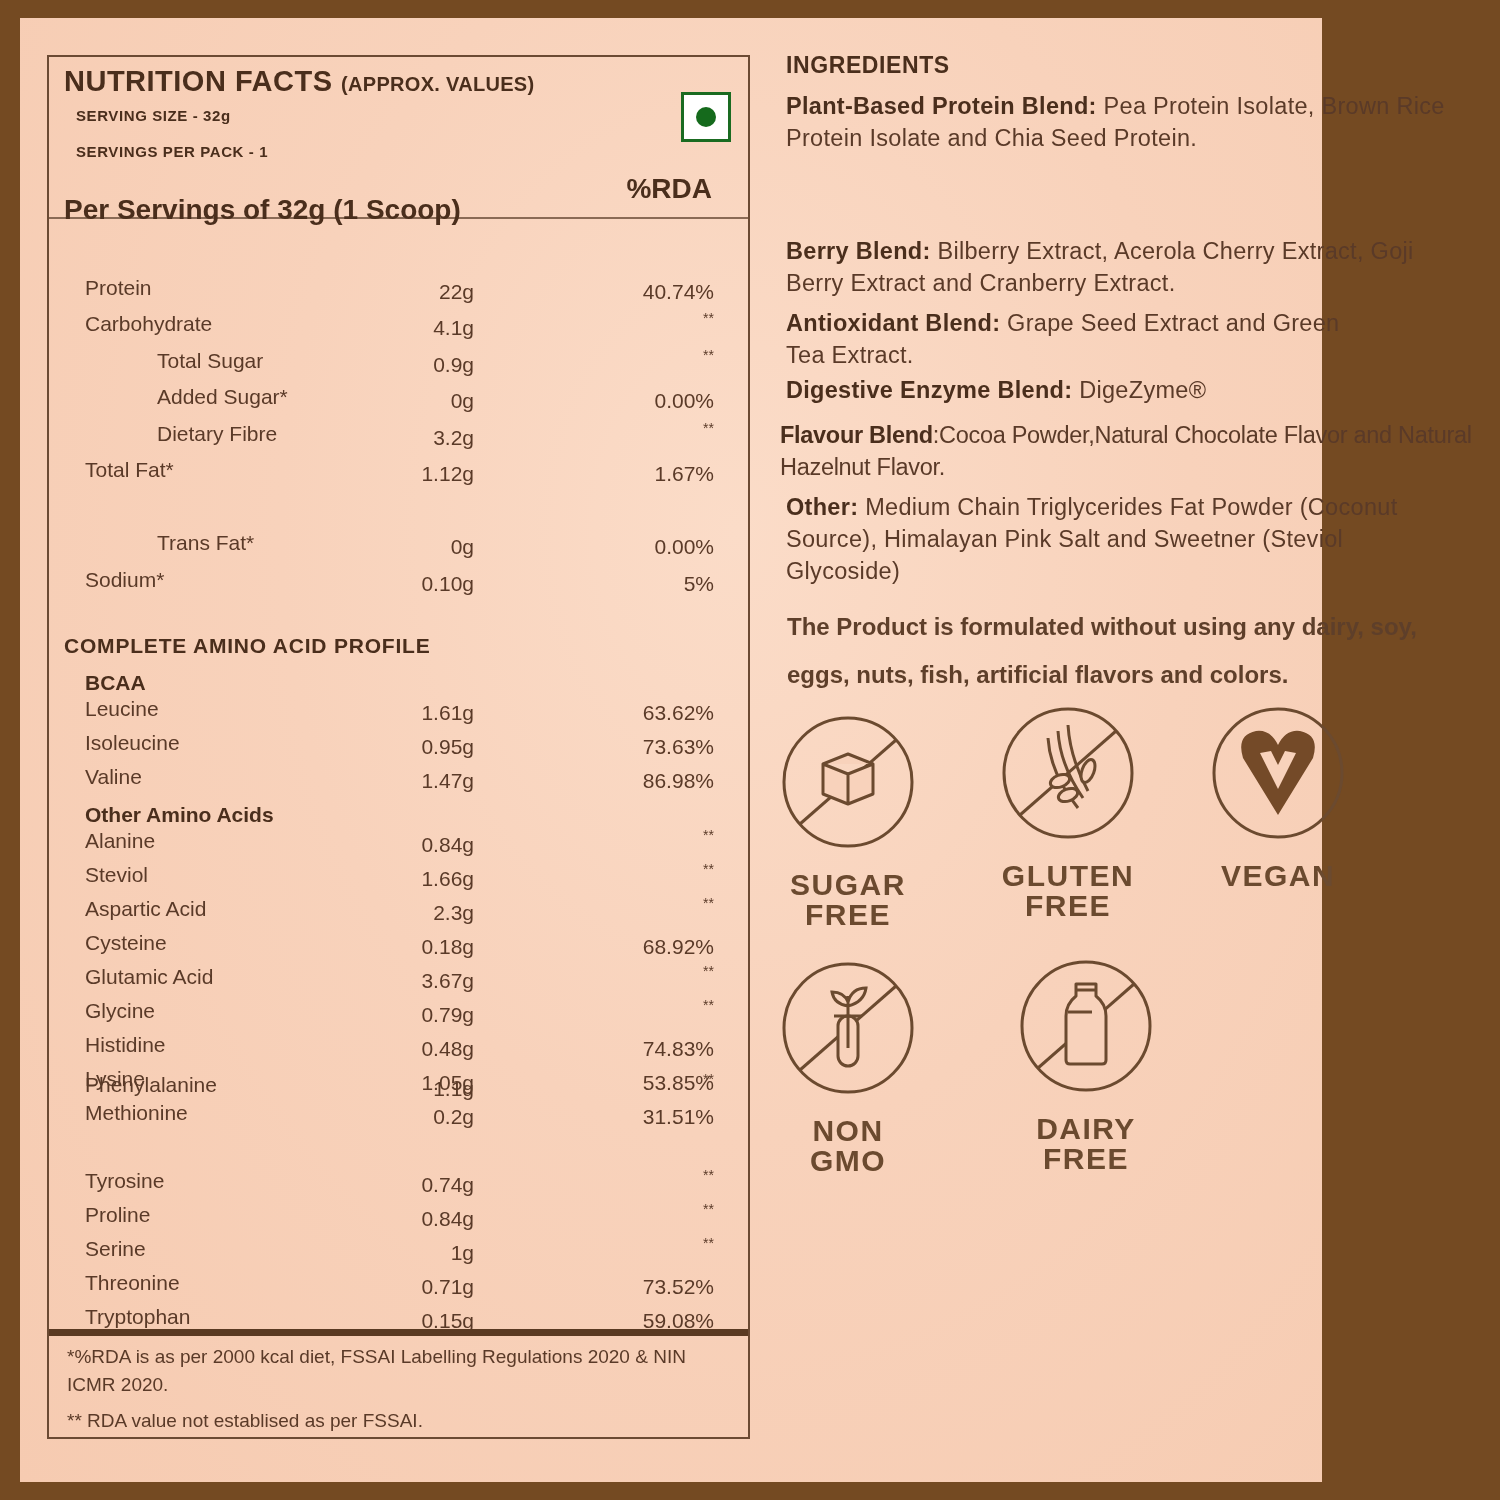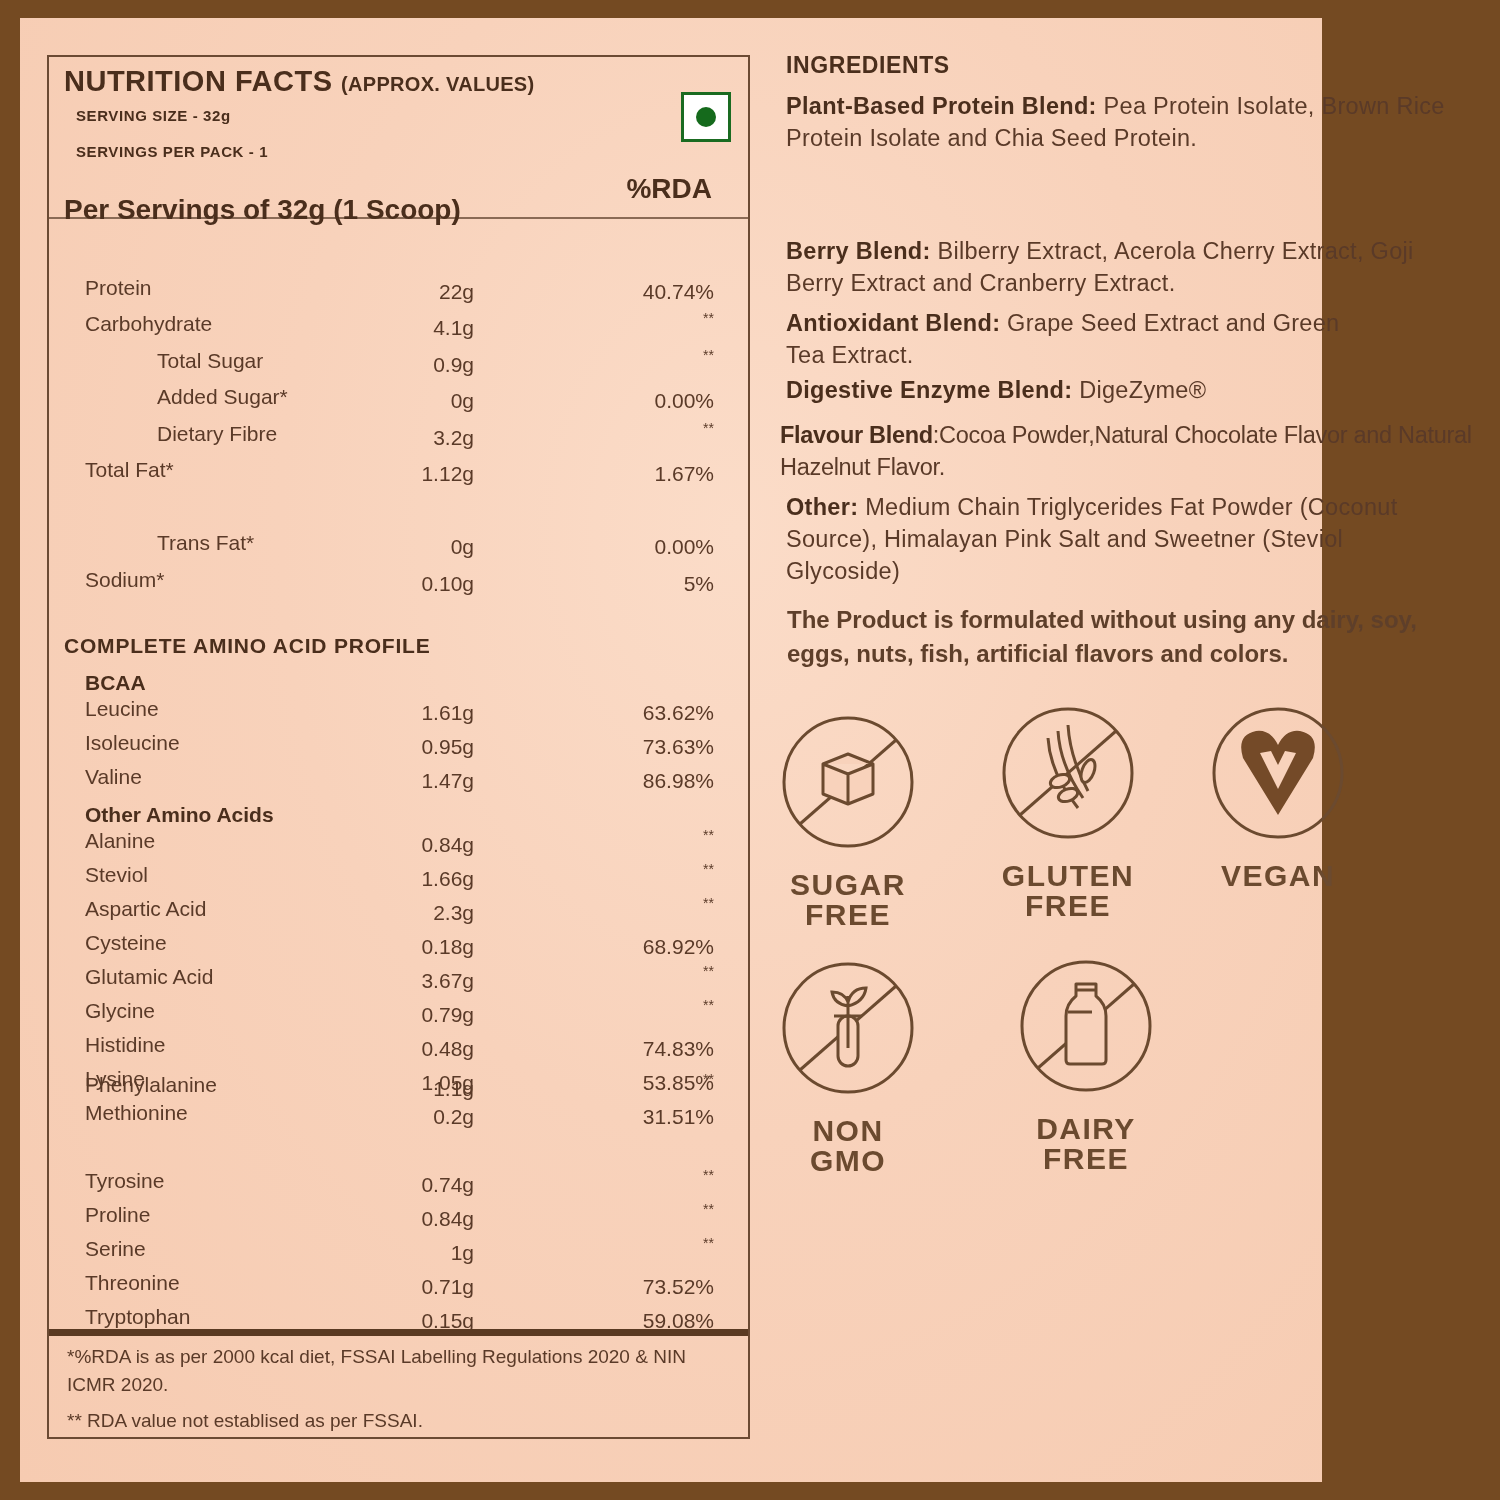--- a/index.html
+++ b/index.html
@@ -21,21 +21,21 @@
   .row .amt { position:absolute; right:274px; top:4px; text-align:right; white-space:nowrap; }
   .row .pct { position:absolute; right:34px; top:4px; text-align:right; white-space:nowrap; }
   .row .pct.na { font-size:14px; top:-2px; }
   .section-title { position:absolute; left:15px; font-size:21px; font-weight:bold; letter-spacing:0.8px; color:#4a2e1c; }
   .sub-title { position:absolute; left:36px; font-size:21px; font-weight:bold; color:#4a2e1c; }
   .thick-bar { position:absolute; left:0; top:1272px; width:100%; height:7px; background:#5a3a22; }
   .footnote { position:absolute; left:18px; font-size:19px; color:#5a3a28; line-height:28px; width:650px; }
   .ing { position:absolute; left:766px; width:700px; color:#5a3a28; font-size:23.5px; line-height:32px; letter-spacing:0.3px; }
   .ing b { color:#4a2e1c; }
   .ing-title { position:absolute; left:766px; top:34px; font-size:23px; font-weight:bold; letter-spacing:0.6px; color:#4a2e1c; }
-  .claim { position:absolute; left:767px; top:585px; width:690px; font-size:24px; font-weight:bold; line-height:34px; color:#5e3f2a; }
+  .claim { position:absolute; left:767px; top:585px; width:690px; font-size:24px; font-weight:bold; line-height:48px; color:#5e3f2a; }
   .badge { position:absolute; width:160px; text-align:center; }
   .badge svg { display:block; margin:0 auto; }
   .badge .lbl { font-size:30px; font-weight:bold; letter-spacing:1.5px; line-height:30px; color:#6b4a2f; margin-top:18px; }
 </style>
 </head>
 <body>
 
 <div class="canvas">
 
   <div class="panel">

